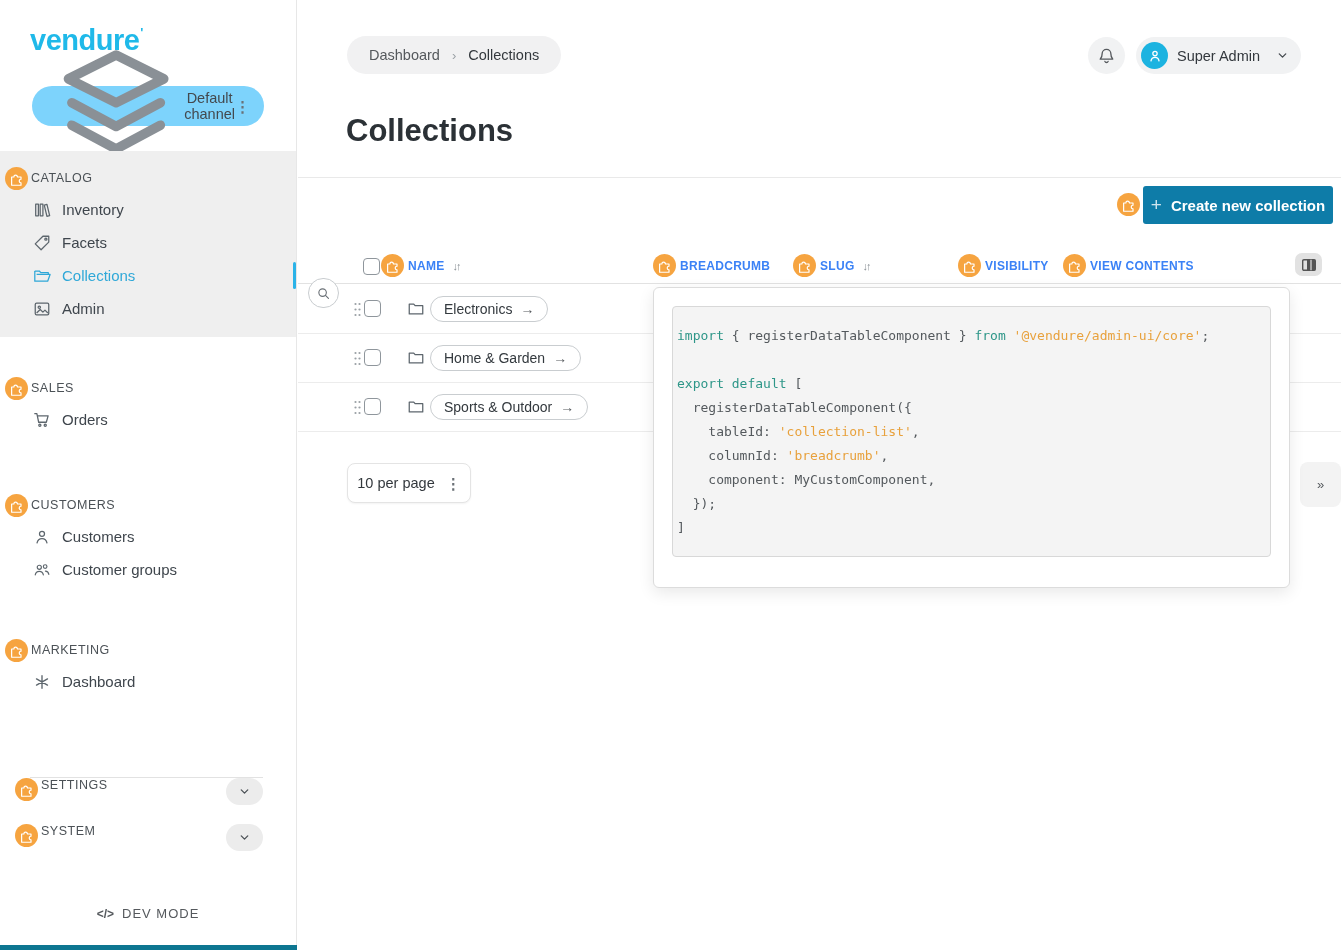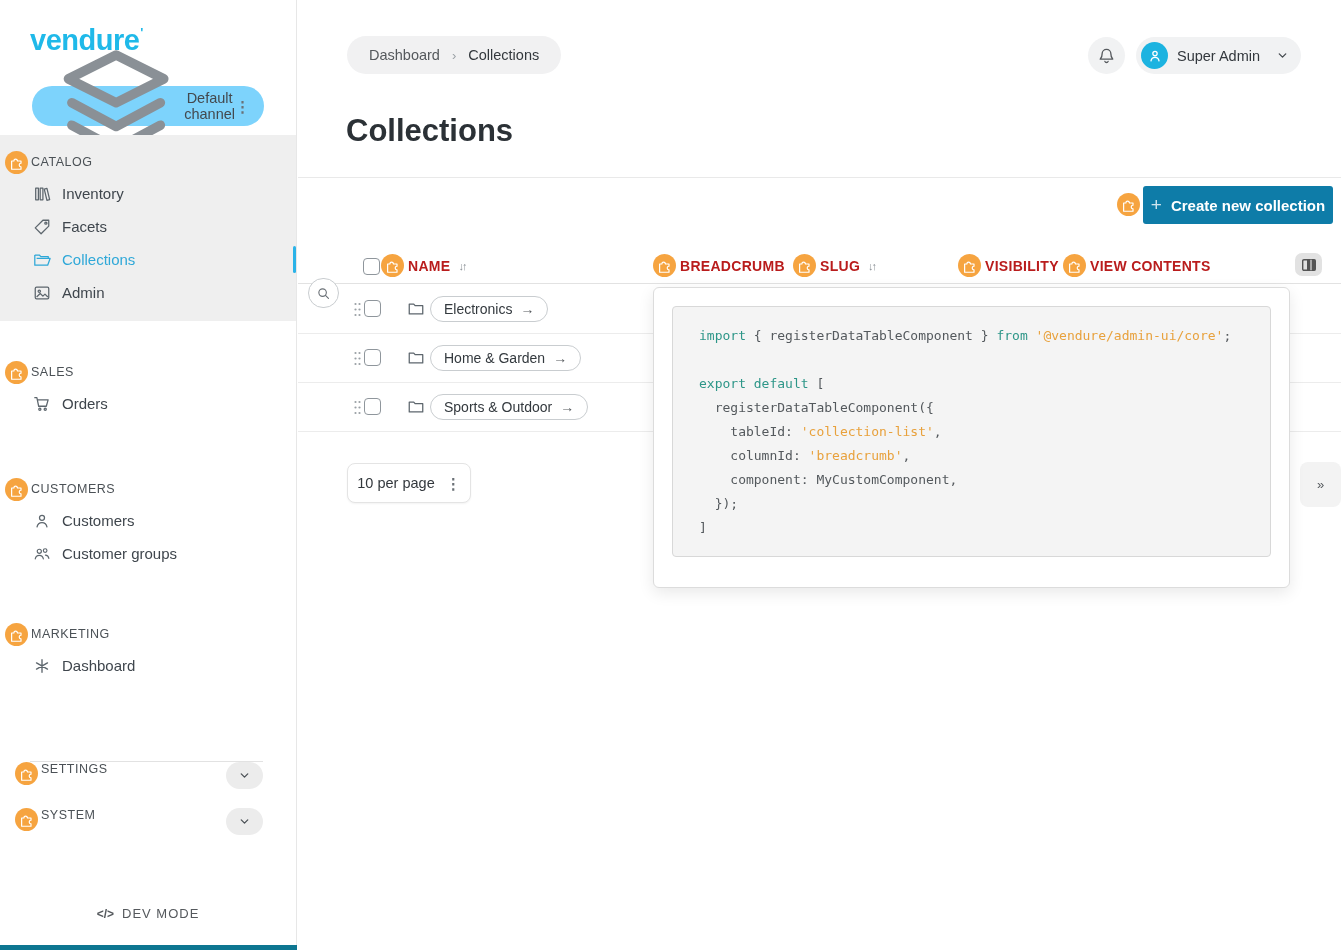--- a/index.html
+++ b/index.html
@@ -14,21 +14,21 @@
     background:#fff; border-right:1px solid #e7e7e7; }
   .logo { position:absolute; left:30px; top:24px; font-size:29px; font-weight:700;
     color:#1fb9e9; letter-spacing:-0.5px; }
   .logo .logo-mark { font-size:13px; vertical-align:top; position:relative; top:1px; left:1px; }
   .channel-pill { position:absolute; left:32px; top:86px; width:232px; height:40px;
     background:#7dd3fc; border-radius:20px; display:flex; align-items:center; padding:0 14px 0 16px; }
   .channel-pill .ch-label { flex:1; text-align:center; font-size:14.5px; color:#43494e; }
   .kebab { font-size:15px; color:#6a7076; line-height:1; letter-spacing:0; font-weight:700; }
   .nav { position:absolute; top:135px; left:0; right:0; }
   .nav-group { padding:12px 0; }
-  .nav-group.active { background:#efefef; }
+  .nav-group.active { background:#efefef;margin-top:16px; }
   .group-header { display:flex; align-items:center; height:30px; padding-left:5px;
     font-size:12.5px; color:#4b5156; letter-spacing:0.5px; gap:3px; }
   .badge { width:23px; height:23px; border-radius:50%; background:#f6a440; flex:none;
     display:flex; align-items:center; justify-content:center; cursor:pointer; }
   .badge svg { width:15px; height:15px; }
   .nav-item { display:flex; align-items:center; height:33px; padding-left:33px;
     font-size:15px; color:#3f464d; gap:11px; position:relative; cursor:pointer; }
   .nav-item .nicon { width:18px; height:18px; flex:none; color:#5d666d; }
   .nav-item.active { color:#2fa8d8; }
   .nav-item.active .nicon { color:#2fa8d8; }
@@ -66,21 +66,21 @@
   .page-title { position:absolute; left:48px; top:113px; font-size:31px; font-weight:700; color:#2b3136; }
   .main-divider { position:absolute; top:177px; left:0; width:1043px; height:1px; background:#e9e9e9; }
   .create-badge { position:absolute; left:819px; top:193px; }
   .create-btn { position:absolute; left:845px; top:186px; width:190px; height:38px; background:#0e7ca8;
     border:none; border-radius:3px; color:#fff; font-size:15px; font-weight:600;
     font-family:"Liberation Sans",sans-serif; display:flex; align-items:center; justify-content:center; gap:9px; cursor:pointer; }
   .create-btn .plus { font-size:19px; font-weight:400; opacity:.8; }
   
   .thead { position:absolute; top:250px; left:0; width:1043px; height:34px; border-bottom:1px solid #e2e2e2; }
   .thead .cell { position:absolute; top:4px; display:flex; align-items:center; gap:4px; }
-  .col-label { font-size:14px; font-weight:700; color:#b91c1c; letter-spacing:0.3px; }
+  .col-label { font-size:12px; font-weight:700; color:#3b82f6; letter-spacing:0.3px; }
   .sort { font-size:11px; color:#8a9096; letter-spacing:-2px; margin-left:4px; }
   .checkbox { width:17px; height:17px; border:1.5px solid #8f969c; border-radius:4px; background:#fff;
     display:inline-block; cursor:pointer; flex:none; }
   .colpick-btn { position:absolute; left:997px; top:3px; width:27px; height:23px; border-radius:7px;
     background:#e2e2e2; border:none; display:flex; align-items:center; justify-content:center; cursor:pointer; }
   .search-btn { position:absolute; left:10px; top:278px; width:31px; height:30px; border-radius:15px;
     background:#fff; border:1px solid #c9cdd0; display:flex; align-items:center; justify-content:center; cursor:pointer; z-index:3; }
   .search-btn svg { width:15px; height:15px; color:#6a7076; }
   .tbody { position:absolute; top:285px; left:0; width:1043px; }
   .trow { position:relative; height:49px; border-bottom:1px solid #ececec; }
@@ -94,21 +94,21 @@
   .per-page-btn { position:absolute; left:49px; top:463px; width:124px; height:40px; background:#fff;
     border:1px solid #e4e4e4; border-radius:8px; box-shadow:0 1px 2px rgba(0,0,0,.05);
     display:flex; align-items:center; justify-content:center; gap:11px; font-size:14.5px; color:#33383d; cursor:pointer; }
   .next-btn { position:absolute; left:1002px; top:462px; width:41px; height:45px; background:#f3f3f3;
     border:none; border-radius:8px; font-size:13px; color:#55595d; display:flex; align-items:center;
     justify-content:center; cursor:pointer; }
   
   .code-popup { position:absolute; left:355px; top:287px; width:637px; height:301px; background:#fff;
     border:1px solid #dcdcdc; border-radius:6px; box-shadow:0 5px 16px rgba(0,0,0,.09); z-index:2; }
   .code-block { position:absolute; left:18px; top:18px; width:599px; height:251px; background:#f4f4f4;
-    border:1px solid #d8d8d8; border-radius:4px; padding:17px 26px;
+    border:1px solid #d8d8d8; border-radius:4px; padding:17px 4px;
     font-family:"DejaVu Sans Mono", monospace; font-size:13px; line-height:24px; color:#54595d;
     white-space:pre; overflow:hidden; }
   .code-line { height:24px; }
   .code-line .kw { color:#2d9688; }
   .code-line .str { color:#e8a13c; }
 </style>
 </head>
 <body>
 
 <aside class="sidebar">

